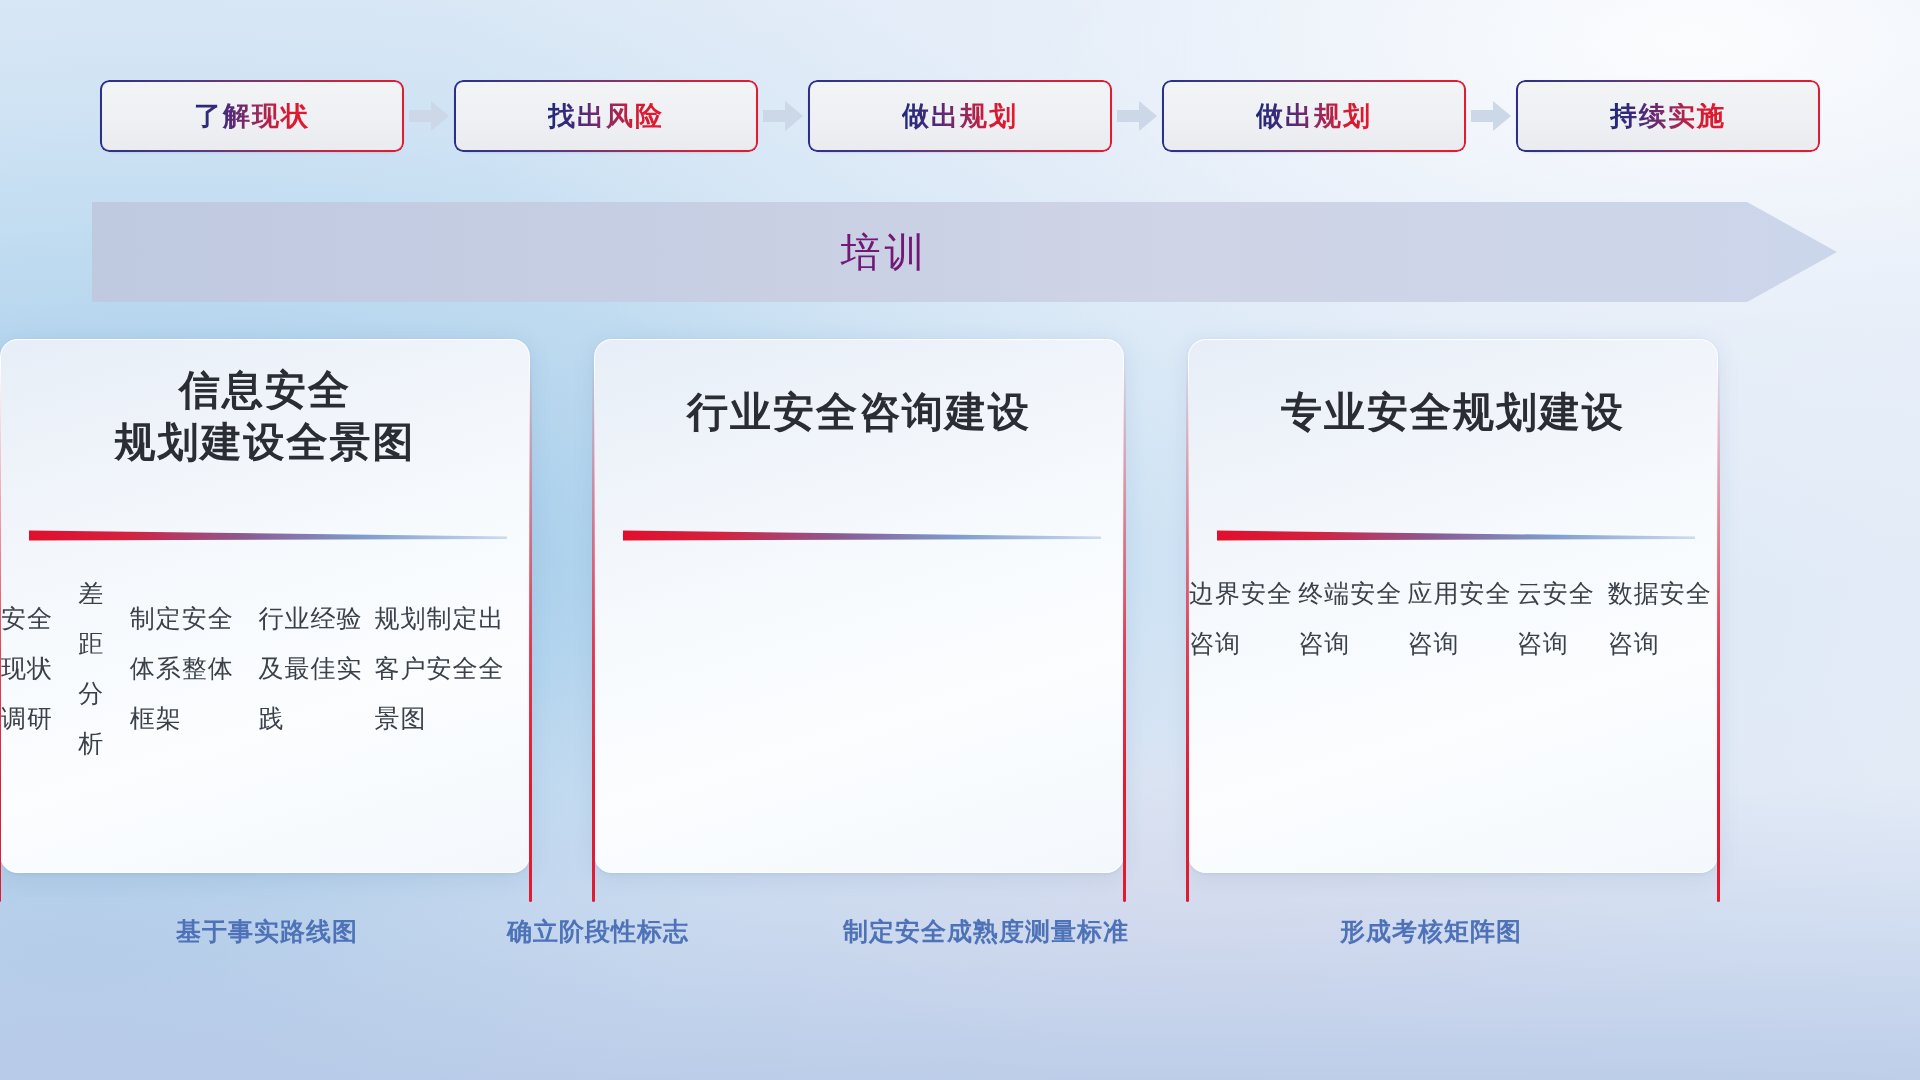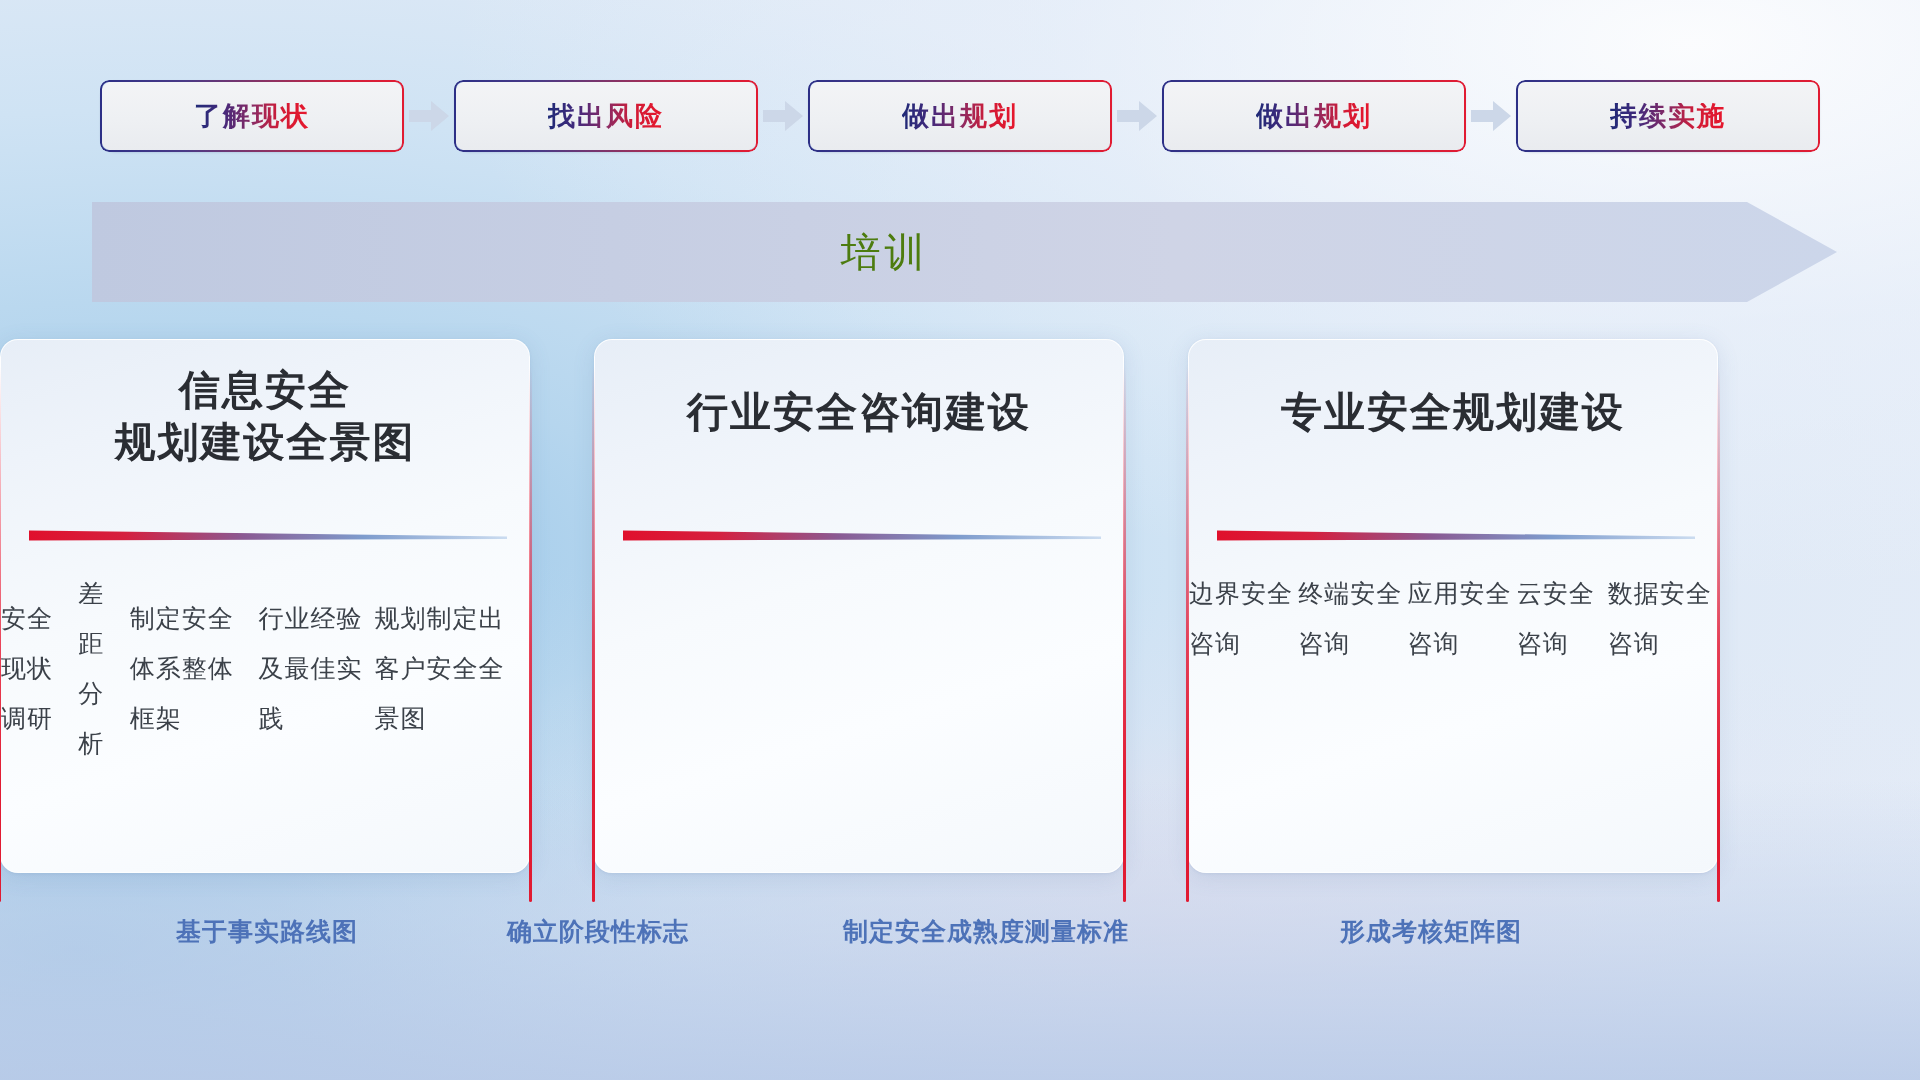--- a/index.html
+++ b/index.html
@@ -69,21 +69,21 @@
 
   
   #band{
     position:absolute; top:202px; left:92px; width:1745px; height:100px; z-index:4;
   }
   #band .band-shape{ position:absolute; inset:0; }
   #band .band-text{
     position:absolute; left:0; top:0; width:1745px; height:100px;
     display:flex; align-items:center; justify-content:center;
     padding-right:160px;
-    font-size:40px; font-weight:400; color:#4d7c0f; letter-spacing:4px;
+    font-size:40px; font-weight:400; color:#701a75; letter-spacing:4px;
   }
 
   
   #cards{
     position:absolute; top:339px; left:0; width:1920px; height:540px; z-index:6;
     display:flex; justify-content:flex-start; gap:64px;
   }
   .card{
     width:530px; height:534px;
     border-radius:18px;

